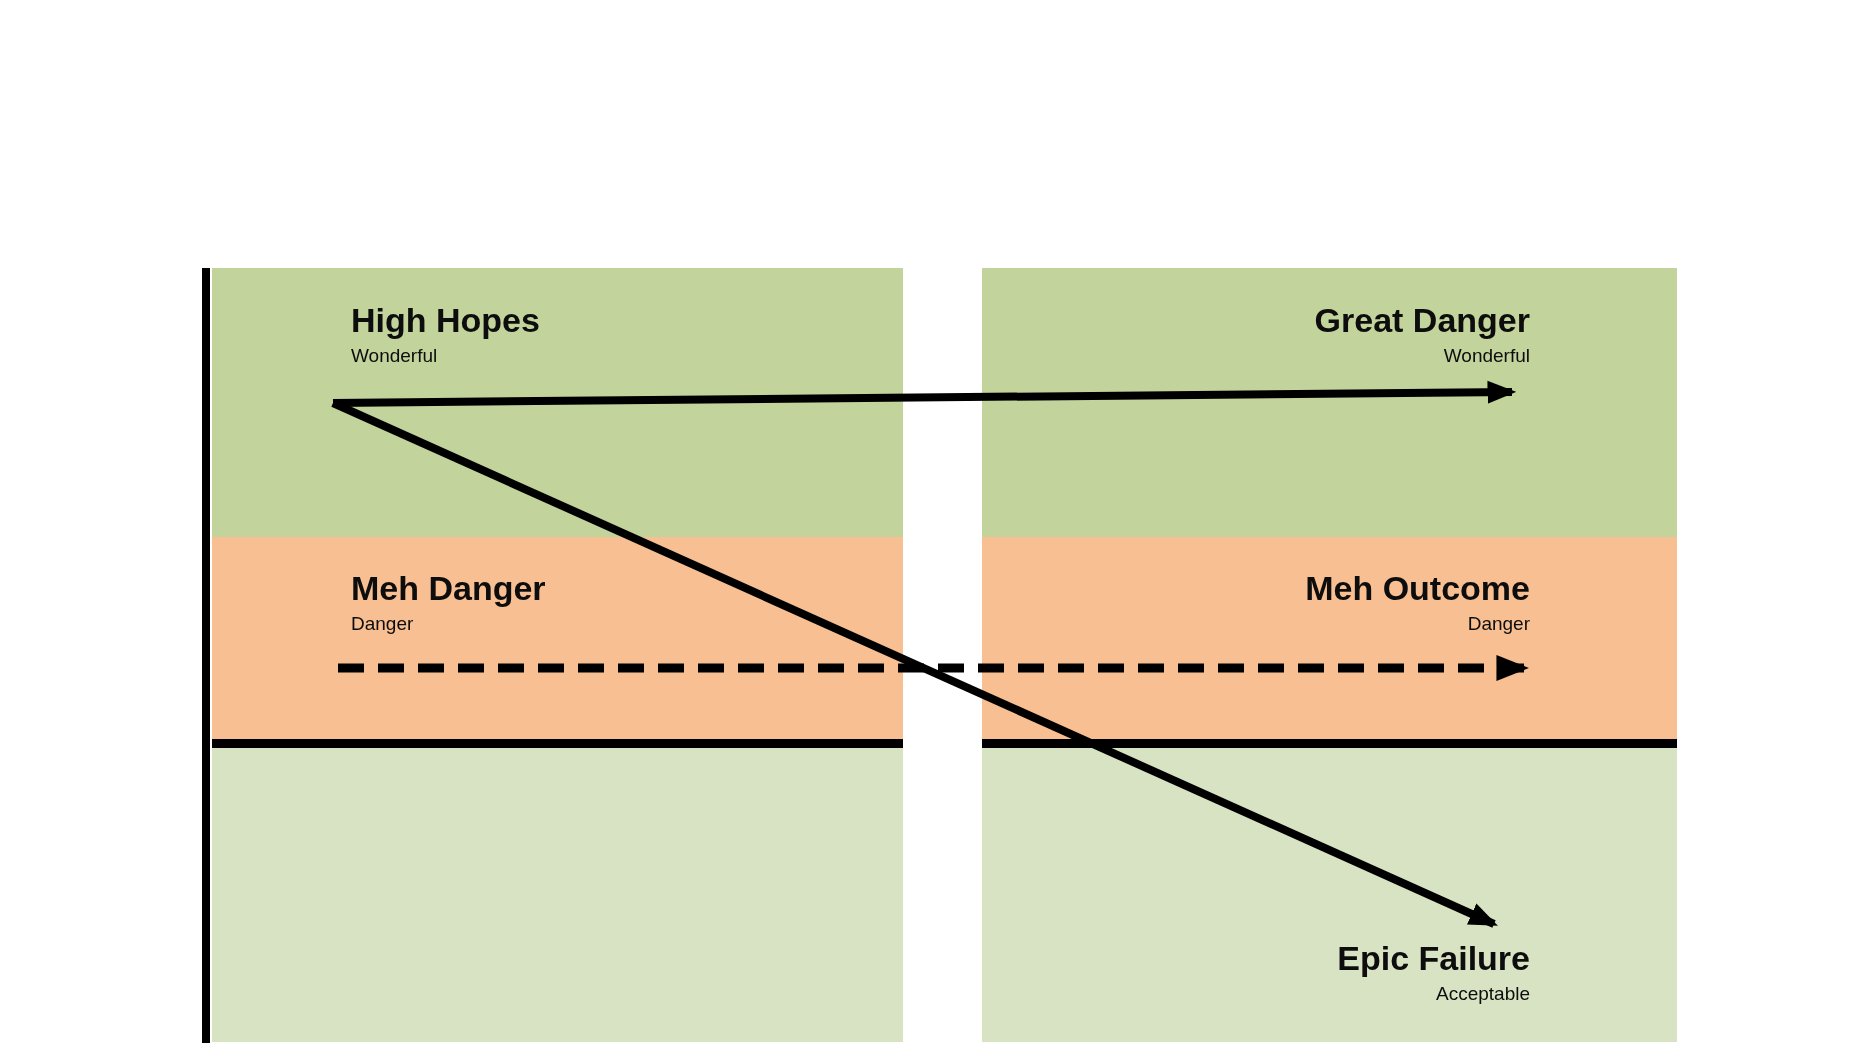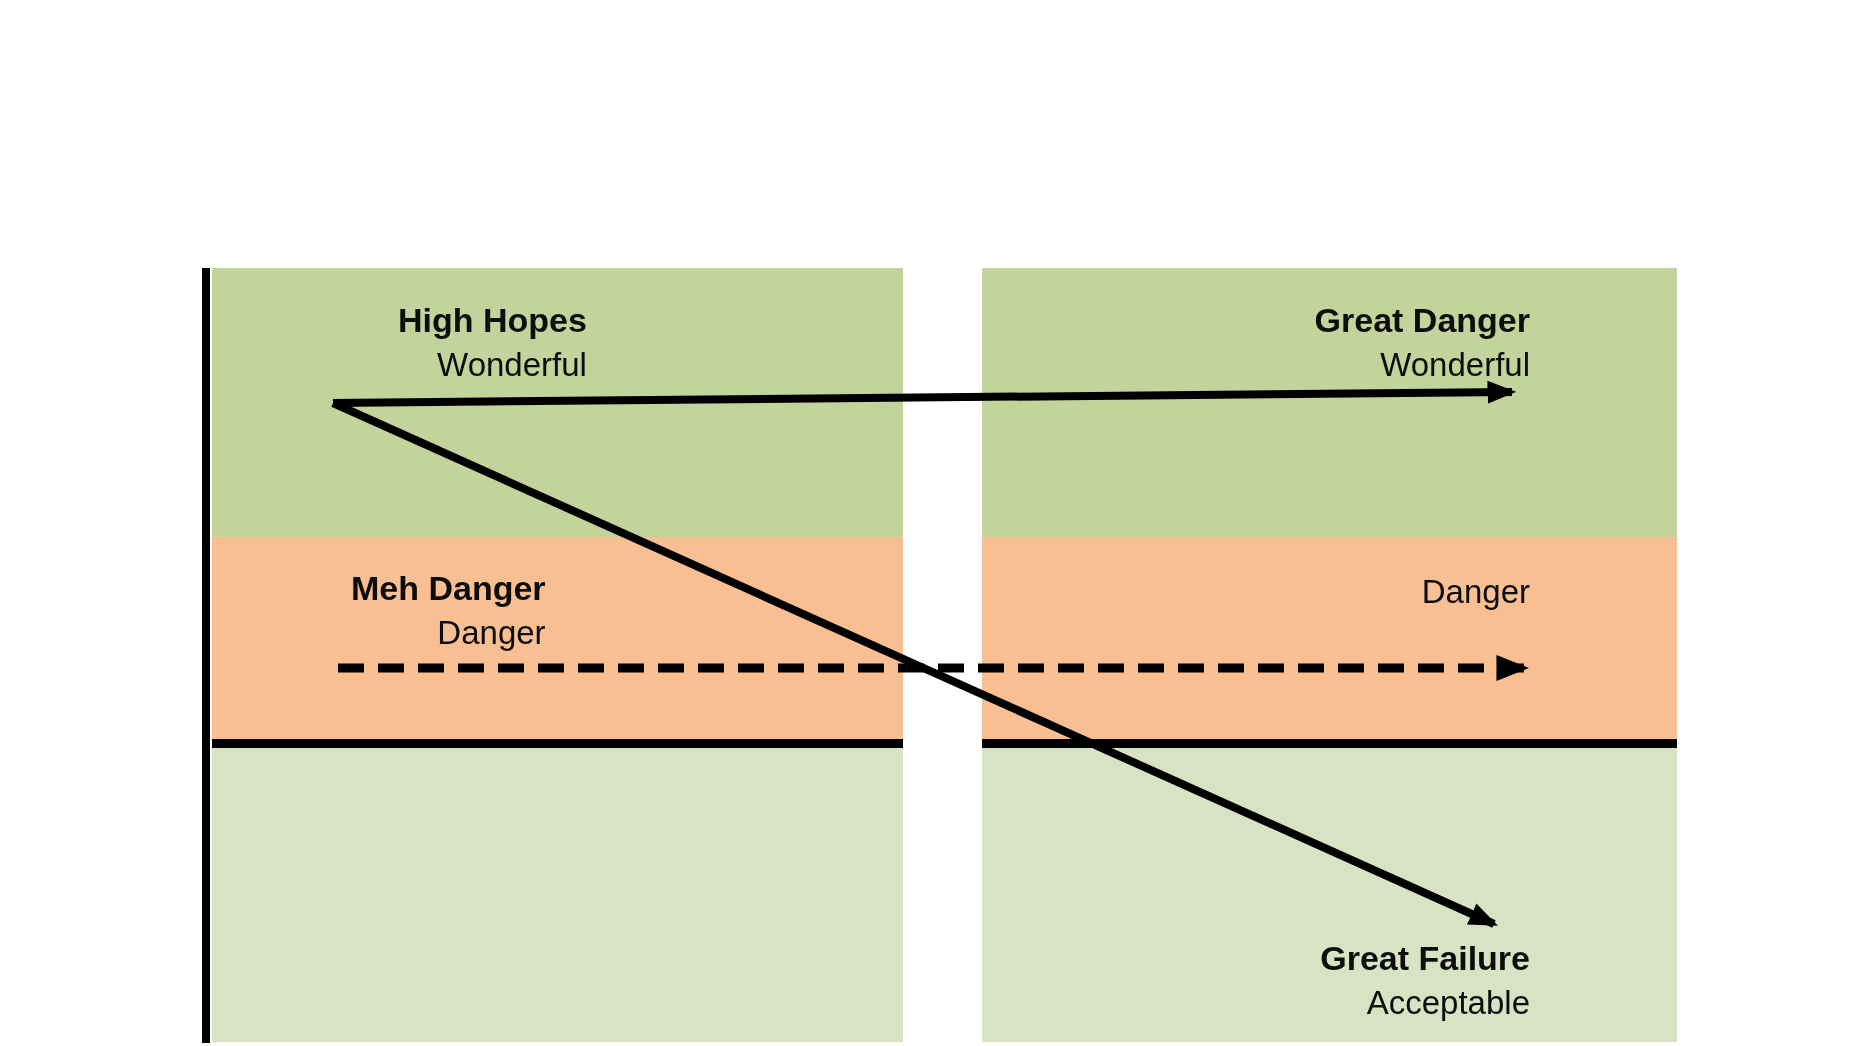--- a/index.html
+++ b/index.html
@@ -44,29 +44,28 @@
     position: absolute;
     color: #0d0d0d;
     white-space: nowrap;
   }
   .label .heading {
     font-size: 34px;
     font-weight: bold;
     line-height: 1.2;
   }
   .label .subtitle {
-    font-size: 33px;
+    font-size: 19px;
     font-weight: normal;
     line-height: 1.2;
     margin-top: 4px;
-    text-align: right;
   }
   .label.align-left  { left: 351px; text-align: left; }
   .label.align-right { right: 330px; text-align: right; }
-  .label.row-hopes    { top: 300px; margin-left: 47px; }
+  .label.row-hopes    { top: 300px; }
   .label.row-meh      { top: 568px; }
   .label.row-failure  { top: 938px; }
   .arrow-layer {
     position: absolute;
     left: 0;
     top: 0;
     width: 1860px;
     height: 1046px;
     pointer-events: none;
   }
@@ -99,25 +98,26 @@
     <div class="heading">Great Danger</div>
     <div class="subtitle">Wonderful</div>
   </div>
 
   <div class="label align-left row-meh">
     <div class="heading">Meh Danger</div>
     <div class="subtitle">Danger</div>
   </div>
 
   <div class="label align-right row-meh">
+    <div class="heading">Meh Outcome</div>
     <div class="subtitle">Danger</div>
   </div>
 
   <div class="label align-right row-failure">
-    <div class="heading">Great Failure</div>
+    <div class="heading">Epic Failure</div>
     <div class="subtitle">Acceptable</div>
   </div>
 
   <svg class="arrow-layer" viewBox="0 0 1860 1046" xmlns="http://www.w3.org/2000/svg">
     <defs>
       <marker id="arrowhead" viewBox="0 0 10 8" refX="8.5" refY="4" markerWidth="3.6" markerHeight="3.6" orient="auto" markerUnits="strokeWidth">
         <polygon points="0 0, 10 4, 0 8" fill="#000000"></polygon>
       </marker>
     </defs>
     <line x1="333" y1="403" x2="1512" y2="392" stroke="#000000" stroke-width="8" marker-end="url(#arrowhead)"></line>

